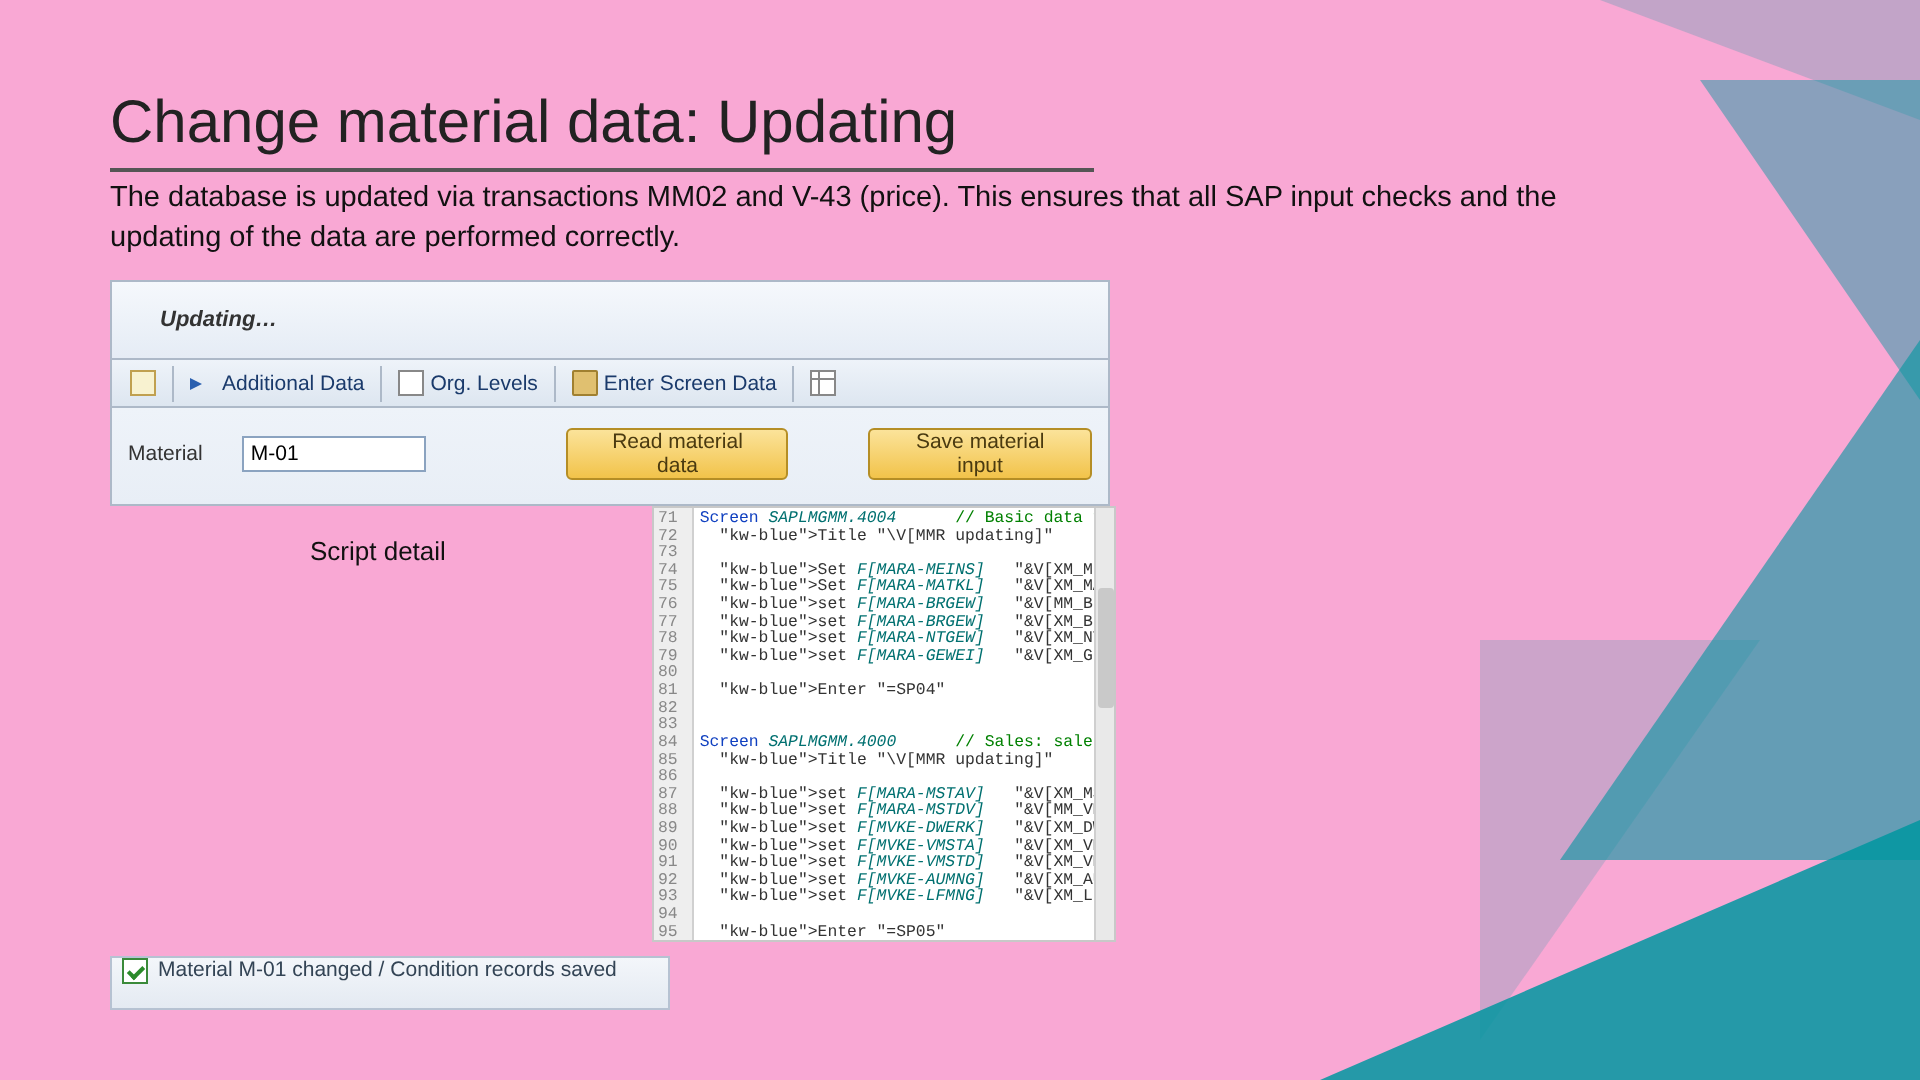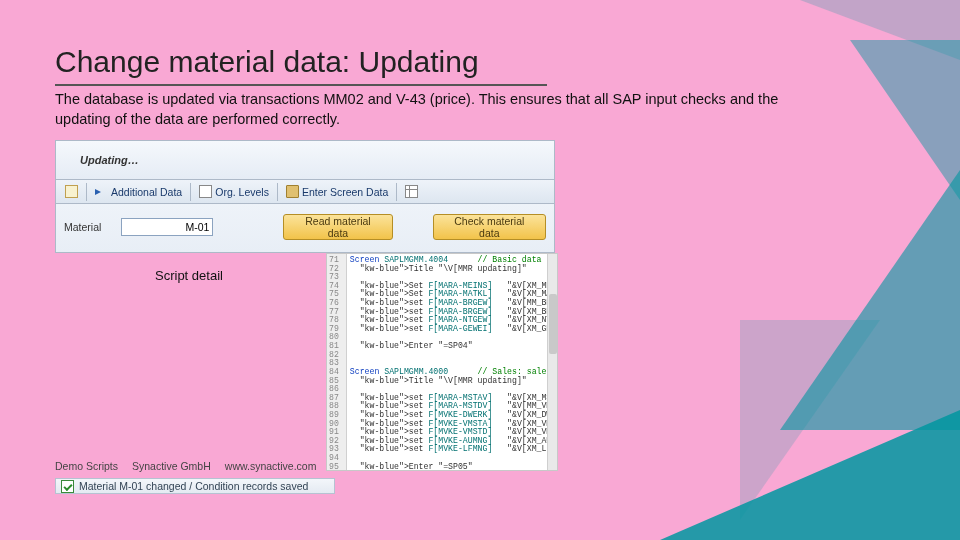--- a/index.html
+++ b/index.html
@@ -30,35 +30,35 @@
   .icon-arrow-r { position: relative; }
   .icon-arrow-r::before { content: ""; position: absolute; left: 0; top: 4px; width: 0; height: 0; border-left: 6px solid #2a60b0; border-top: 3px solid transparent; border-bottom: 3px solid transparent; }
   .icon-hier { background: #fff; border: 1px solid #888; position: relative; }
   .icon-lock { background: #e0c070; border: 1px solid #a08030; border-radius: 1px; position: relative; }
   .icon-grid { background: #fff; border: 1px solid #888; position: relative; }
   .icon-grid::before { content:""; position:absolute; left:3px; top:0; width:1px; height:100%; background:#888; }
   .icon-grid::after { content:""; position:absolute; left:0; top:3px; width:100%; height:1px; background:#888; }
 
   .app-body { background: linear-gradient(#eef3f9,#e8eef6); border: 1px solid #adb9c8; border-top: none; padding: 10px 8px 12px 8px; display: flex; align-items: center; gap: 20px; }
   .field-lbl { font-size: 10.5px; color: #333; text-align: center; }
-  .field-input { width: 92px; height: 18px; border: 1px solid #8ba3c0; background: #fff; font-size: 10.5px; padding: 0 3px; font-family: inherit; text-align: right; }
+  .field-input { width: 92px; height: 18px; border: 1px solid #8ba3c0; background: #fff; font-size: 10.5px; padding: 0 3px; font-family: inherit; }
   .gold-btn { height: 26px; padding: 0 14px; background: linear-gradient(#fbe39a,#f2c34a); border: 1px solid #b58e25; border-radius: 3px; font-size: 10.5px; color: #4a3a10; cursor: pointer; margin-left: 20px; }
 
   .script-label { position: absolute; left: 155px; top: 268px; font-size: 13px; color: #111; }
 
   .code-pane { position: absolute; left: 326px; top: 253px; width: 232px; height: 218px; border: 1px solid #c8c8c8; background: #fff; font-family: Consolas, "Courier New", monospace; font-size: 8.2px; line-height: 1.05; overflow: hidden; display: flex; }
   .ln-col { background: #eee; border-right: 1px solid #d0d0d0; color: #888; padding: 2px 7px 2px 2px; text-align: right; white-space: pre; }
   .code-col { padding: 2px 3px; white-space: pre; color: #333; flex: 1; }
   .kw-blue { color: #1040c0; }
-  .kw-teal { color: #007070; }
+  .kw-teal { color: #007070; font-style: italic; }
   .kw-cmt { color: #008000; text-align: center; }
 
   .footer { position: absolute; left: 55px; top: 460px; font-size: 10.5px; color: #444; display: flex; gap: 14px; }
 
-  .status-bar { position: absolute; left: 55px; top: 478px; width: 280px; height: 16px; background: linear-gradient(#f3f6fa,#e4eaf2); border: 1px solid #b6c2d2; display: flex; align-items: center; padding: 0 5px; gap: 5px; font-size: 10.5px; color: #345; }
+  .status-bar { position: absolute; left: 55px; top: 478px; width: 280px; height: 27px; background: linear-gradient(#f3f6fa,#e4eaf2); border: 1px solid #b6c2d2; display: flex; align-items: flex-start; padding: 0 5px; gap: 5px; font-size: 10.5px; color: #345; }
   .status-check { width: 13px; height: 13px; background: #fff; border: 1px solid #3a8a3a; position: relative; }
   .status-check::after { content:""; position:absolute; left:2px; top:3px; width:6px; height:3px; border-left:2px solid #2a8a2a; border-bottom:2px solid #2a8a2a; transform: rotate(-45deg); }
 
   .code-scroll { position: absolute; right: 0; top: 0; bottom: 0; width: 10px; background: #e9e9e9; border-left: 1px solid #cfcfcf; }
   .code-scroll-thumb { position: absolute; left: 1px; top: 40px; width: 8px; height: 60px; background: #c9c9c9; border-radius: 2px; }
 </style>
 </head>
 <body>
 
 <div class="slide">
@@ -99,21 +99,21 @@
       <div class="tool-sep"></div>
       <div class="tool-item">
         <span class="tool-icon icon-grid"></span>
       </div>
     </div>
     <div class="app-body">
       <span class="field-lbl">Material</span>
       <input class="field-input" value="M-01" style="">
       <div style="flex:0 0 10px"></div>
       <button class="gold-btn">Read material data</button>
-      <button class="gold-btn">Check material data</button>
+      <button class="gold-btn">Save material input</button>
     </div>
   </div>
 
   <div class="script-label">Script detail</div>
 
   <div class="code-pane">
     <div class="ln-col" id="ln-col">71
 72
 73
 74
@@ -163,24 +163,19 @@
   <span class="&lt;span">"kw-blue"&gt;set</span> <span class="kw-teal">F[MVKE-AUMNG]</span>   "&amp;V[XM_AUMNG."
   <span class="&lt;span">"kw-blue"&gt;set</span> <span class="kw-teal">F[MVKE-LFMNG]</span>   "&amp;V[XM_LFMNG."
 
   <span class="&lt;span">"kw-blue"&gt;Enter</span> "=SP05"
 </div>
     <div class="code-scroll">
       <div class="code-scroll-thumb"></div>
     </div>
   </div>
 
-  <div class="footer">
-    <span>Demo Scripts</span>
-    <span>Synactive GmbH</span>
-    <span>www.synactive.com</span>
-  </div>
 
   <div class="status-bar">
     <span class="status-check"></span>
     <span>Material M-01 changed / Condition records saved</span>
   </div>
 
 </div>
 
 </body></html>

